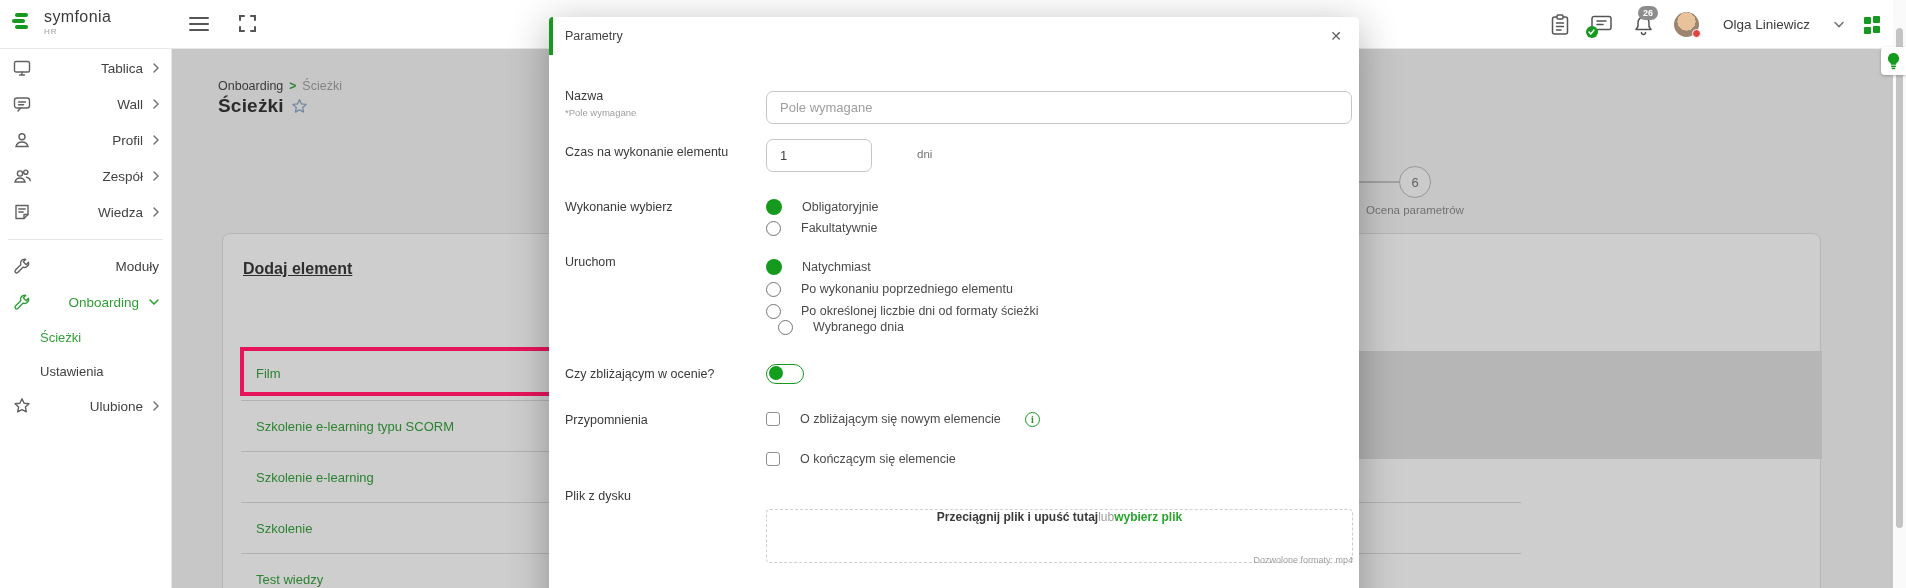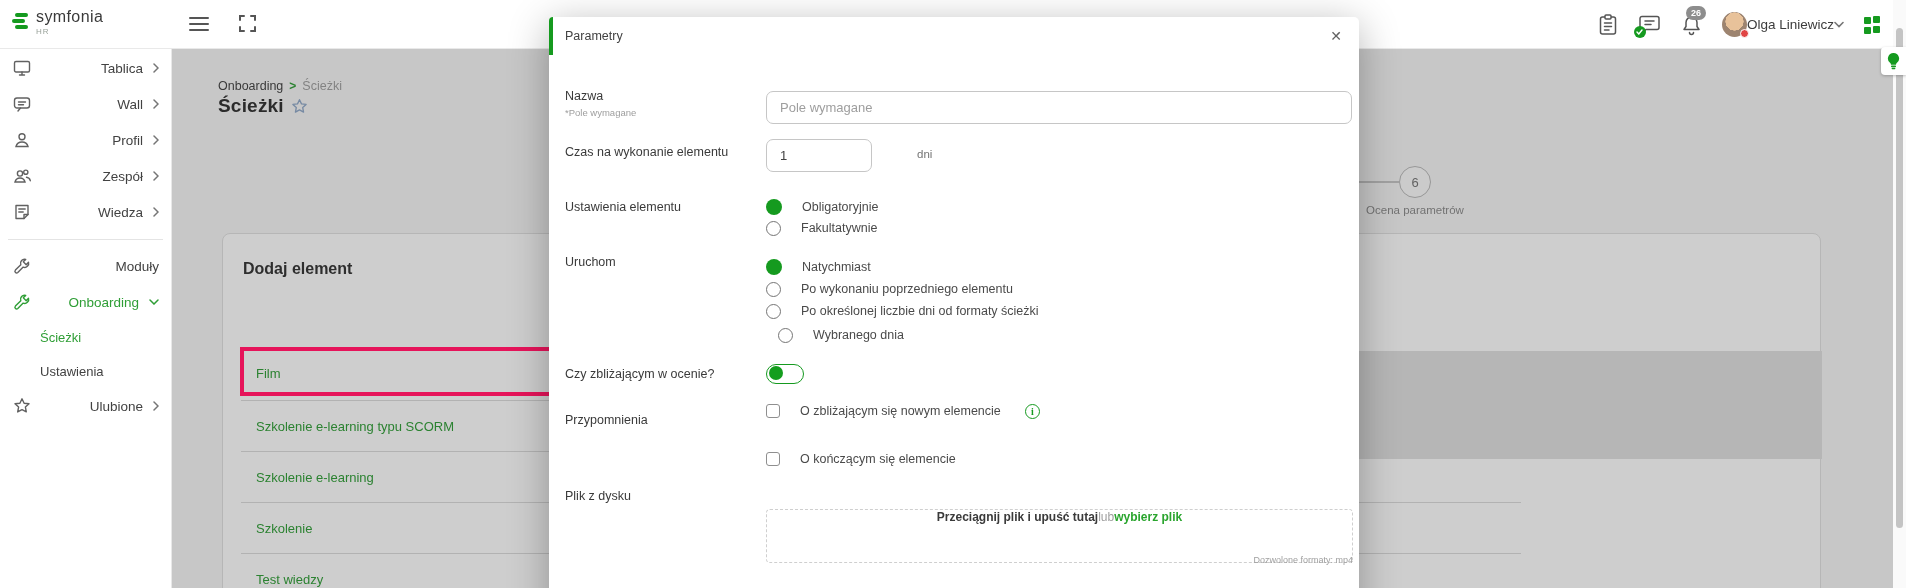--- a/index.html
+++ b/index.html
@@ -6,21 +6,21 @@
   html,body { background:#888; }
   .screen {
     position:relative; width:1906px; height:588px; overflow:hidden;
     background:#f7f7f7; font-family:"Liberation Sans", sans-serif; color:#424242;
   }
   
   .topbar {
     position:absolute; left:0; top:0; width:1906px; height:49px;
     background:#ffffff; border-bottom:1px solid #e9e9e9; z-index:30;
   }
-  .brand { position:absolute; left:12px; top:8px; display:flex; gap:6px; }
+  .brand { position:absolute; left:12px; top:8px; display:flex; gap:14px; }
   .brand-logo { margin-top:5px; }
   .brand-name { font-size:16px; letter-spacing:.4px; color:#3a3a3a; font-weight:500; }
   .brand-sub { font-size:8px; color:#9aa39b; letter-spacing:1px; margin-top:1px; }
   .icon-btn { background:none; border:none; cursor:pointer; padding:0; display:flex; align-items:center; justify-content:center; }
   .hamburger { position:absolute; left:188px; top:14px; width:22px; height:20px; }
   .fullscreen { position:absolute; left:237px; top:13px; width:20px; height:20px; }
   .topbar-right { position:absolute; right:26px; top:0; height:49px; display:flex; align-items:center; gap:20px; }
   .badge-wrap { position:relative; }
   .bell-badge {
     position:absolute; top:-8px; left:5px; min-width:20px; height:14px; border-radius:8px;
@@ -65,21 +65,21 @@
   
   .step-line { position:absolute; left:1158px; top:132px; width:69px; height:2px; background:#c6c6c6; }
   .step-circle { position:absolute; left:1227px; top:117px; width:32px; height:32px; border-radius:50%;
     background:#fbfbfb; border:1.5px solid #b9b9b9; color:#757575; font-size:13px;
     display:flex; align-items:center; justify-content:center; }
   .step-label { position:absolute; left:1173px; top:155px; width:140px; text-align:center;
     font-size:11.5px; color:#8a8a8a; }
   
   .card { position:absolute; left:50px; top:184px; width:1599px; height:410px;
     background:#ffffff; border:1px solid #e0e0e0; border-radius:8px; }
-  .card-title { position:absolute; left:20px; top:26px; font-size:16px; font-weight:bold; color:#333; }
+  .card-title { position:absolute; left:20px; top:26px; font-size:16px; font-weight:bold; color:#333;text-decoration:underline; }
   .el-row { position:absolute; left:18px; width:1280px; height:51px; display:flex; align-items:center;
     padding-left:15px; font-size:13px; color:#2f9e36; cursor:pointer; }
   .el-row.bordered { border-top:1px solid #dcdcdc; }
   .hint-box { position:absolute; left:430px; top:117px; width:1169px; height:108px; background:#e0e0e0; }
   
   .dim { position:absolute; left:172px; top:49px; width:1721px; height:539px;
     background:rgba(33,33,33,0.22); z-index:50; }
   .annotation { position:absolute; left:240px; top:347px; width:314px; height:49px;
     border:4px solid #e6145a; z-index:60; pointer-events:none; }
   .scrollbar { position:absolute; right:0; top:0; width:13px; height:588px; background:#fafafa; z-index:55; }
@@ -165,21 +165,21 @@
             </svg>
         </span>
       </button>
       <button class="icon-btn badge-wrap">
         <svg width="21" height="22" viewBox="0 0 21 22" fill="none" stroke="#555" stroke-width="1.5" stroke-linecap="round" stroke-linejoin="round">
           <path d="M10.5 3a5.5 5.5 0 0 0-5.5 5.5v4L3 15.5h15L16 12.5v-4A5.5 5.5 0 0 0 10.5 3z"></path>
           <path d="M8.5 18.5a2 2 0 0 0 4 0"></path>
         </svg>
         <span class="bell-badge">26</span>
       </button>
-      <button class="icon-btn" style="gap:0;">
+      <button class="icon-btn" style="gap:24px;">
         <span class="avatar">
           <span class="avatar-dot"></span>
         </span>
         <span class="user-name">Olga Liniewicz</span>
         <svg width="10" height="7" viewBox="0 0 10 7" fill="none" stroke="#777" stroke-width="1.6" stroke-linecap="round">
             <path d="M1 1.5l4 4 4-4"></path>
           </svg>
       </button>
       <button class="icon-btn">
         <span class="grid-icon">
@@ -341,21 +341,21 @@
     <button class="modal-close">✕</button>
 
     <span class="f-label" style="top:72px;">Nazwa</span>
     <span class="f-note" style="top:90px;">*Pole wymagane</span>
     <input class="text-input" style="top: 74px; width: 586px;" placeholder="Pole wymagane">
 
     <span class="f-label" style="top:128px;">Czas na wykonanie elementu</span>
     <input class="text-input" style="top: 122px; width: 106px;" value="1">
     <span class="unit" style="top:131px;">dni</span>
 
-    <span class="f-label" style="top:183px;">Ustawienia elementu</span>
+    <span class="f-label" style="top:183px;">Wykonanie wybierz</span>
     <div class="opt-row" style="top:182px;">
       <span class="radio checked"></span>
       <span class="opt-label">Obligatoryjnie</span>
     </div>
     <div class="opt-row" style="top:203px;">
       <span class="radio"></span>
       <span class="opt-label">Fakultatywnie</span>
     </div>
 
     <span class="f-label" style="top:238px;">Uruchom</span>
@@ -364,32 +364,32 @@
       <span class="opt-label">Natychmiast</span>
     </div>
     <div class="opt-row" style="top:264px;">
       <span class="radio"></span>
       <span class="opt-label">Po wykonaniu poprzedniego elementu</span>
     </div>
     <div class="opt-row" style="top:286px;">
       <span class="radio"></span>
       <span class="opt-label">Po określonej liczbie dni od formaty ścieżki</span>
     </div>
-    <div class="opt-row" style="top:310px;padding-left:12px;">
+    <div class="opt-row" style="top:302px;padding-left:12px;">
       <span class="radio"></span>
       <span class="opt-label">Wybranego dnia</span>
     </div>
 
     <span class="f-label" style="top:350px;">Czy zbliżającym w ocenie?</span>
     <div class="toggle">
       <span class="toggle-knob"></span>
     </div>
 
     <span class="f-label" style="top:396px;">Przypomnienia</span>
-    <div class="opt-row" style="top:386px;">
+    <div class="opt-row" style="top:394px;">
       <span class="checkbox"></span>
       <span class="opt-label">O zbliżającym się nowym elemencie</span>
       <span class="info-icon">i</span>
     </div>
     <div class="opt-row" style="top:434px;">
       <span class="checkbox"></span>
       <span class="opt-label">O kończącym się elemencie</span>
     </div>
 
     <span class="f-label" style="top:472px;">Plik z dysku</span>

